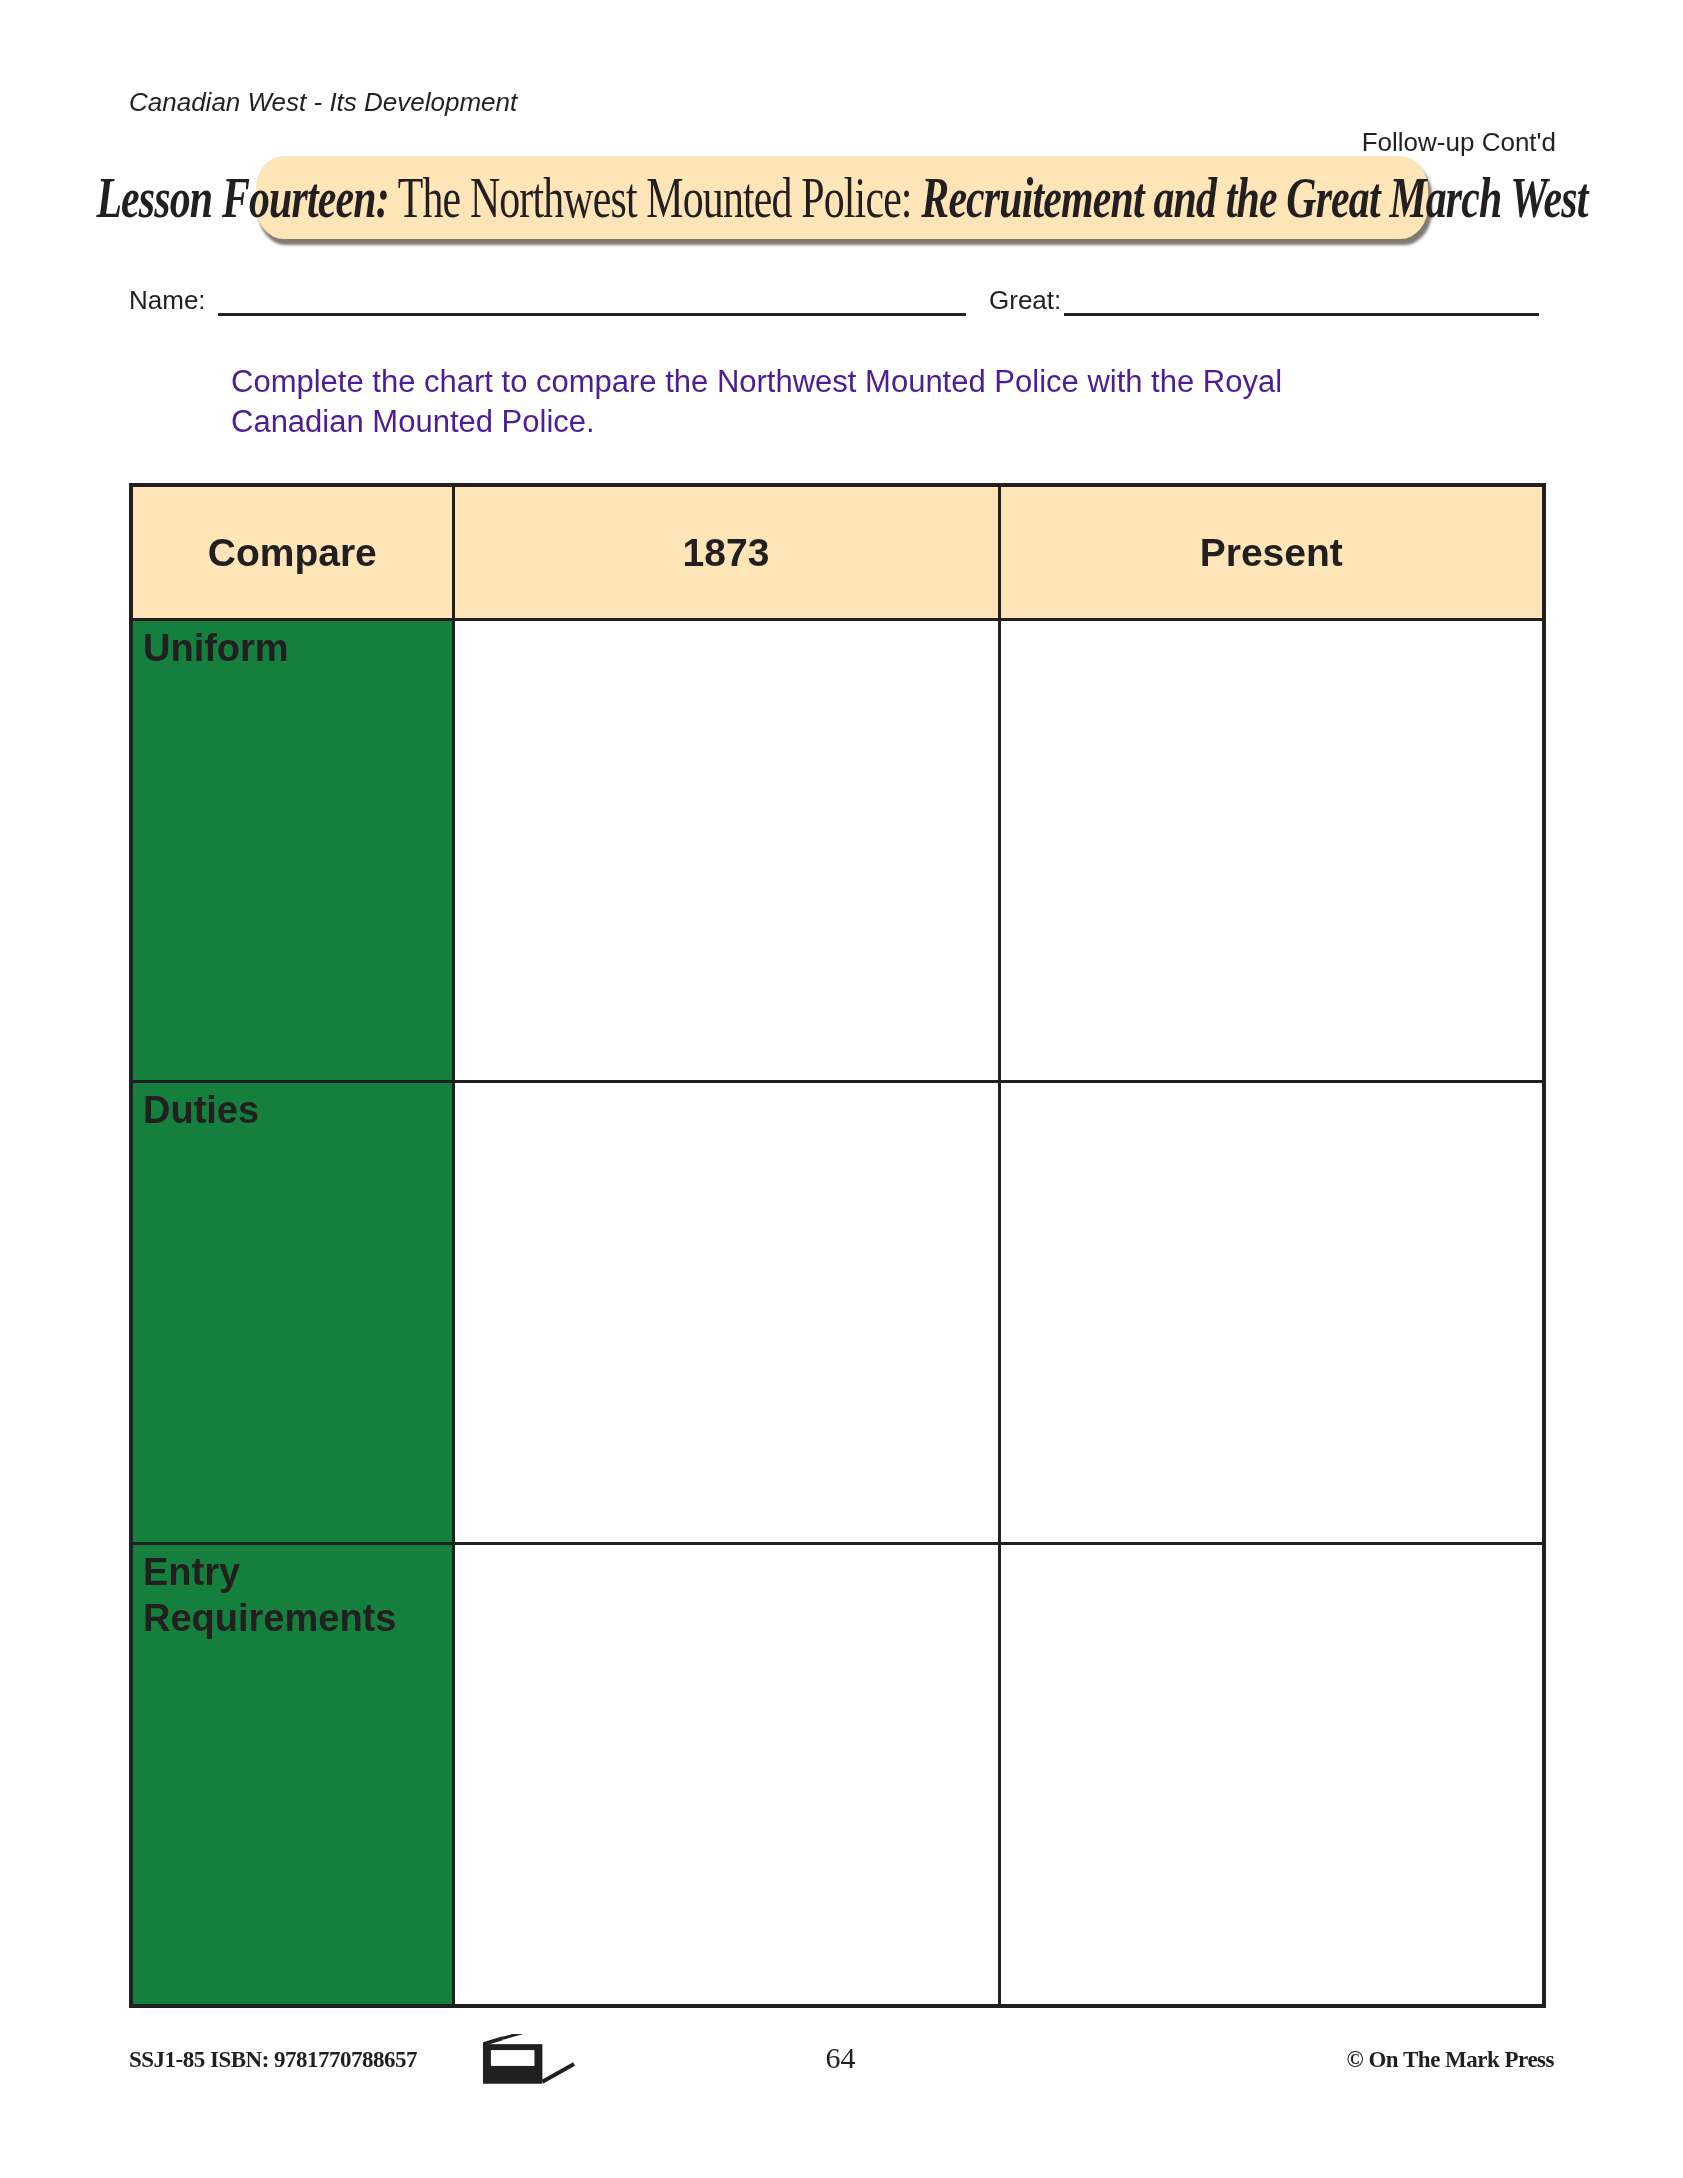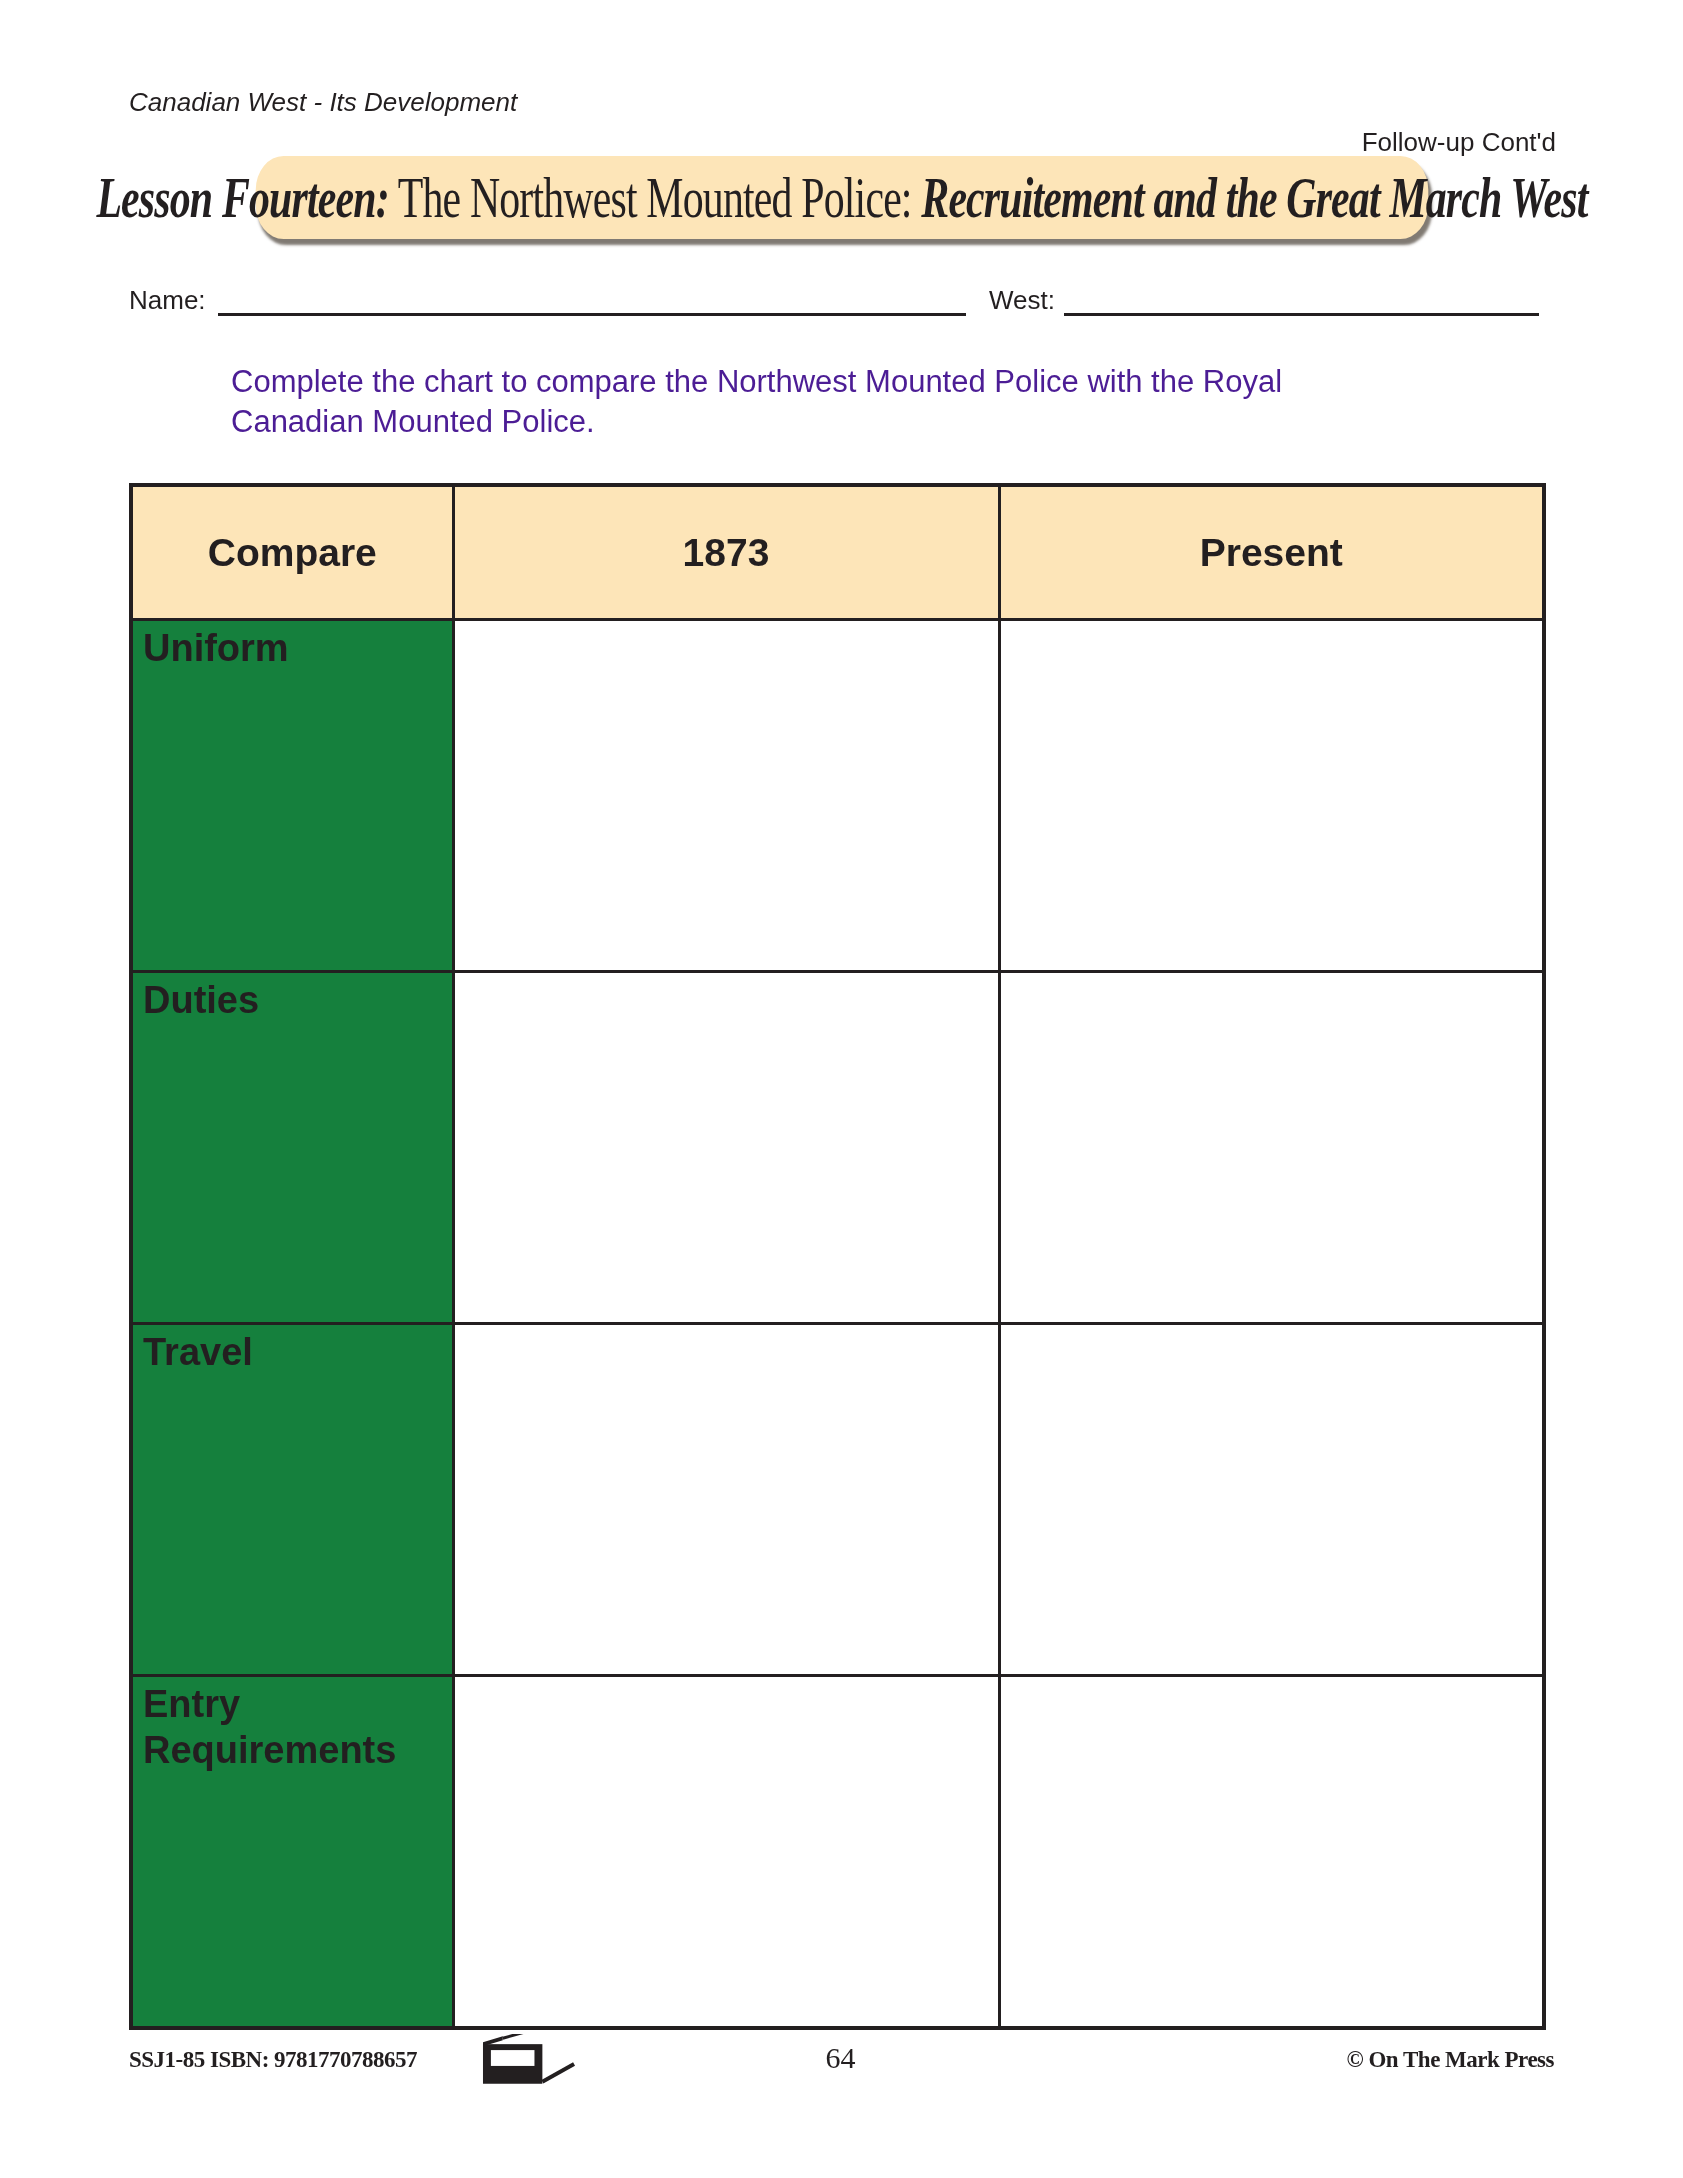--- a/index.html
+++ b/index.html
@@ -73,21 +73,21 @@
 
 <div class="title-banner">
   <span class="title-wrap">
     <span class="it">Lesson Fourteen:</span><span class="rg"> The Northwest Mounted Police: </span><span class="it">Recruitement and the Great March West</span>
   </span>
 </div>
 
 <div class="info-row">
   <span class="lbl" style="left:0;">Name:</span>
   <span class="line" style="left:89px; width:748px;"></span>
-  <span class="lbl" style="left:860px;">West:</span>
+  <span class="lbl" style="left:860px;">Great:</span>
   <span class="line" style="left:935px; width:475px;"></span>
 </div>
 
 <div class="instructions">Complete the chart to compare the Northwest Mounted Police with the Royal Canadian Mounted Police.</div>
 
 <table class="compare">
   <colgroup>
     <col style="width:322px">
     <col style="width:546px">
     <col style="width:545px">
@@ -104,25 +104,20 @@
       <td class="rowlabel">Uniform</td>
       <td></td>
       <td></td>
     </tr>
     <tr>
       <td class="rowlabel">Duties</td>
       <td></td>
       <td></td>
     </tr>
     <tr>
-      <td class="rowlabel">Travel</td>
-      <td></td>
-      <td></td>
-    </tr>
-    <tr>
       <td class="rowlabel" style="width:198px;">Entry Requirements</td>
       <td></td>
       <td></td>
     </tr>
   </tbody>
 </table>
 
 <div class="footer-left">SSJ1-85  ISBN: 9781770788657</div>
 <svg class="footer-icon" viewBox="0 0 100 50">
   <polygon points="2,8 22,2 22,6 2,12" fill="#231f20"></polygon>

